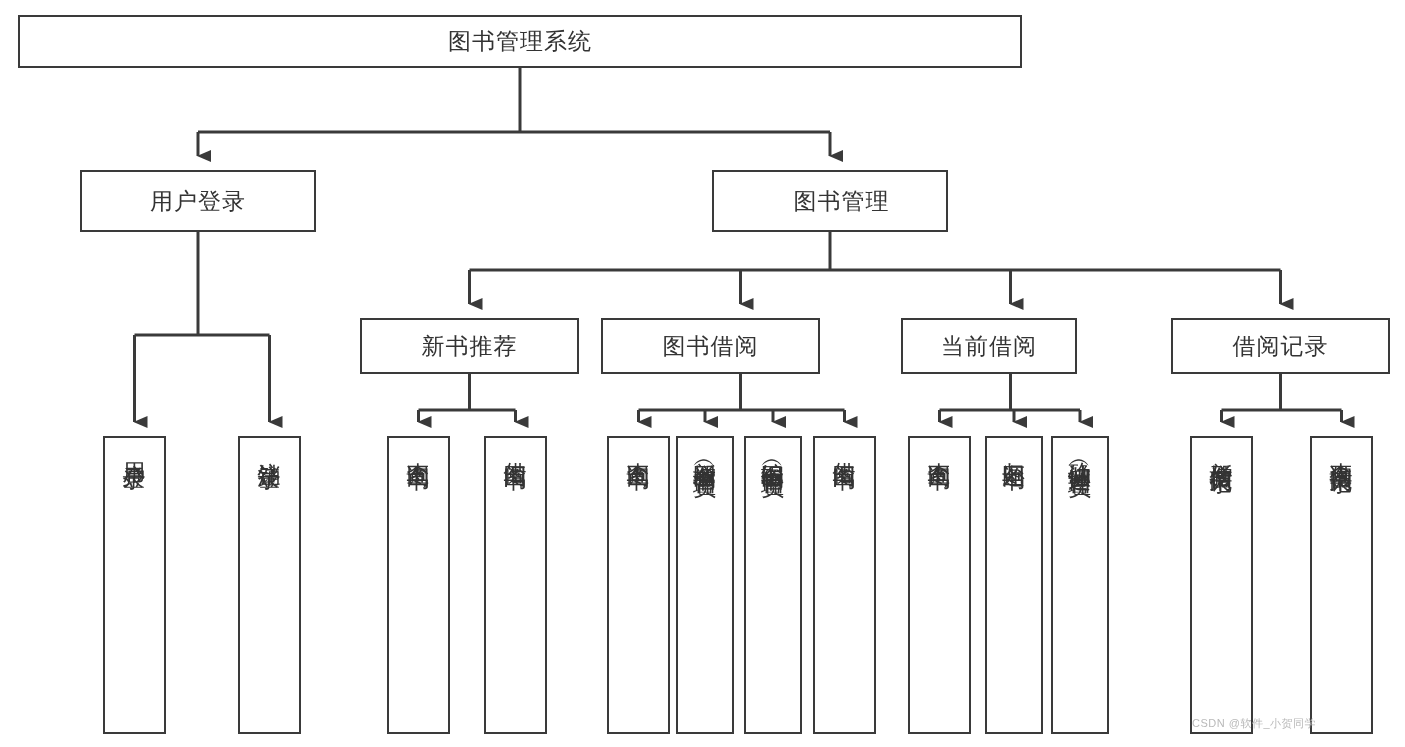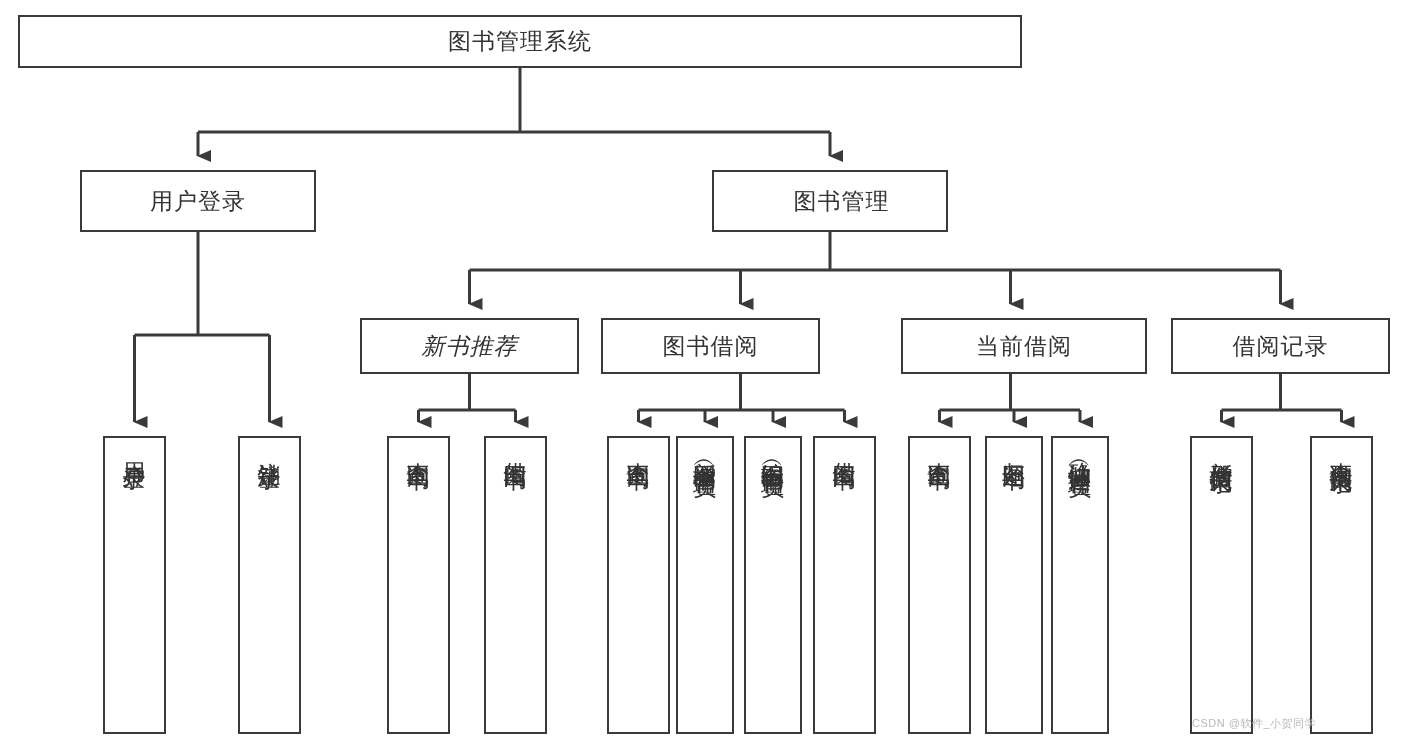--- a/index.html
+++ b/index.html
@@ -113,27 +113,27 @@
   <div id="nodes-layer">
       <div class="node horiz" style="left: 18px; top: 15px; width: 1004px; height: 53px;">
         <span>图书管理系统</span>
       </div>
       <div class="node horiz" style="left: 80px; top: 170px; width: 236px; height: 62px;">
         <span>用户登录</span>
       </div>
       <div class="node horiz" style="left: 712px; top: 170px; width: 236px; height: 62px; padding-left: 23px;">
         <span>图书管理</span>
       </div>
-      <div class="node horiz" style="left: 360px; top: 318px; width: 219px; height: 56px; font-style: italic;">
+      <div class="node horiz" style="left: 360px; top: 318px; width: 219px; height: 56px;">
         <span>新书推荐</span>
       </div>
       <div class="node horiz" style="left: 601px; top: 318px; width: 219px; height: 56px;">
         <span>图书借阅</span>
       </div>
-      <div class="node horiz" style="left: 901px; top: 318px; width: 246px; height: 56px;">
+      <div class="node horiz" style="left: 901px; top: 318px; width: 176px; height: 56px;">
         <span>当前借阅</span>
       </div>
       <div class="node horiz" style="left: 1171px; top: 318px; width: 219px; height: 56px;">
         <span>借阅记录</span>
       </div>
       <div class="node vert" style="left: 103px; top: 436px; width: 63px; height: 298px;">
         <span class="vtext">用户登录</span>
       </div>
       <div class="node vert" style="left: 238px; top: 436px; width: 63px; height: 298px;">
         <span class="vtext">注销登录</span>

